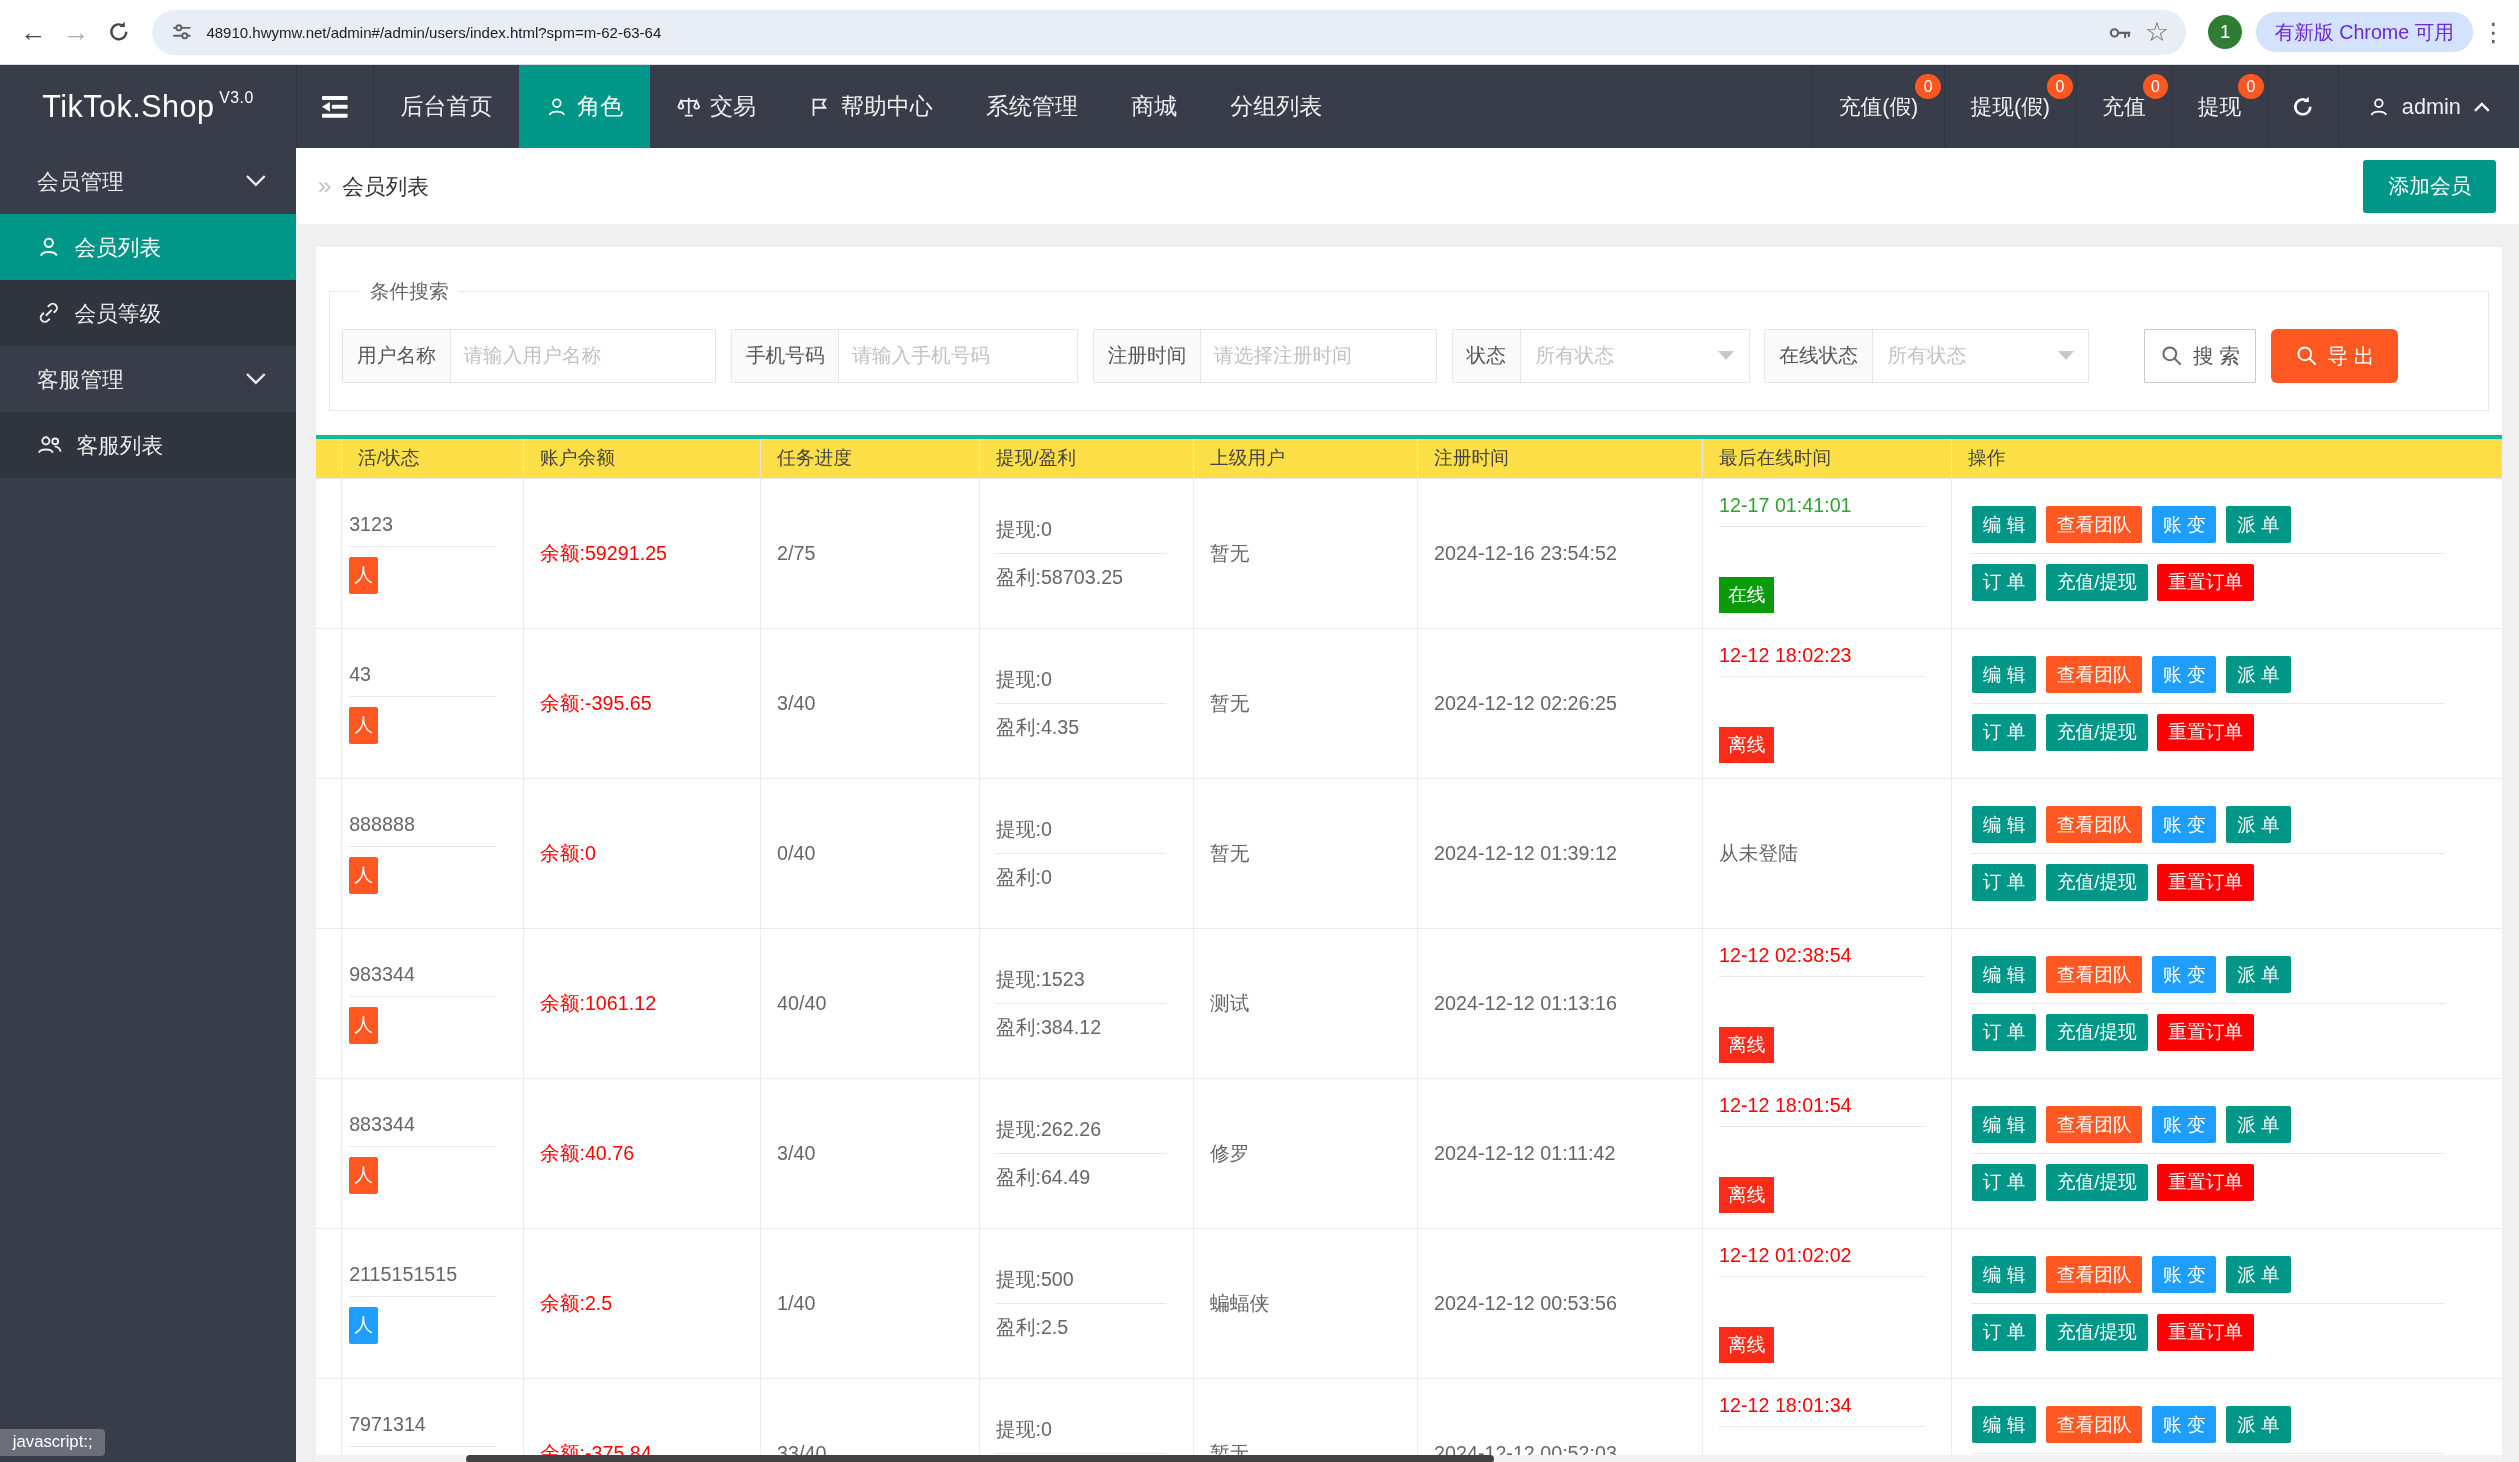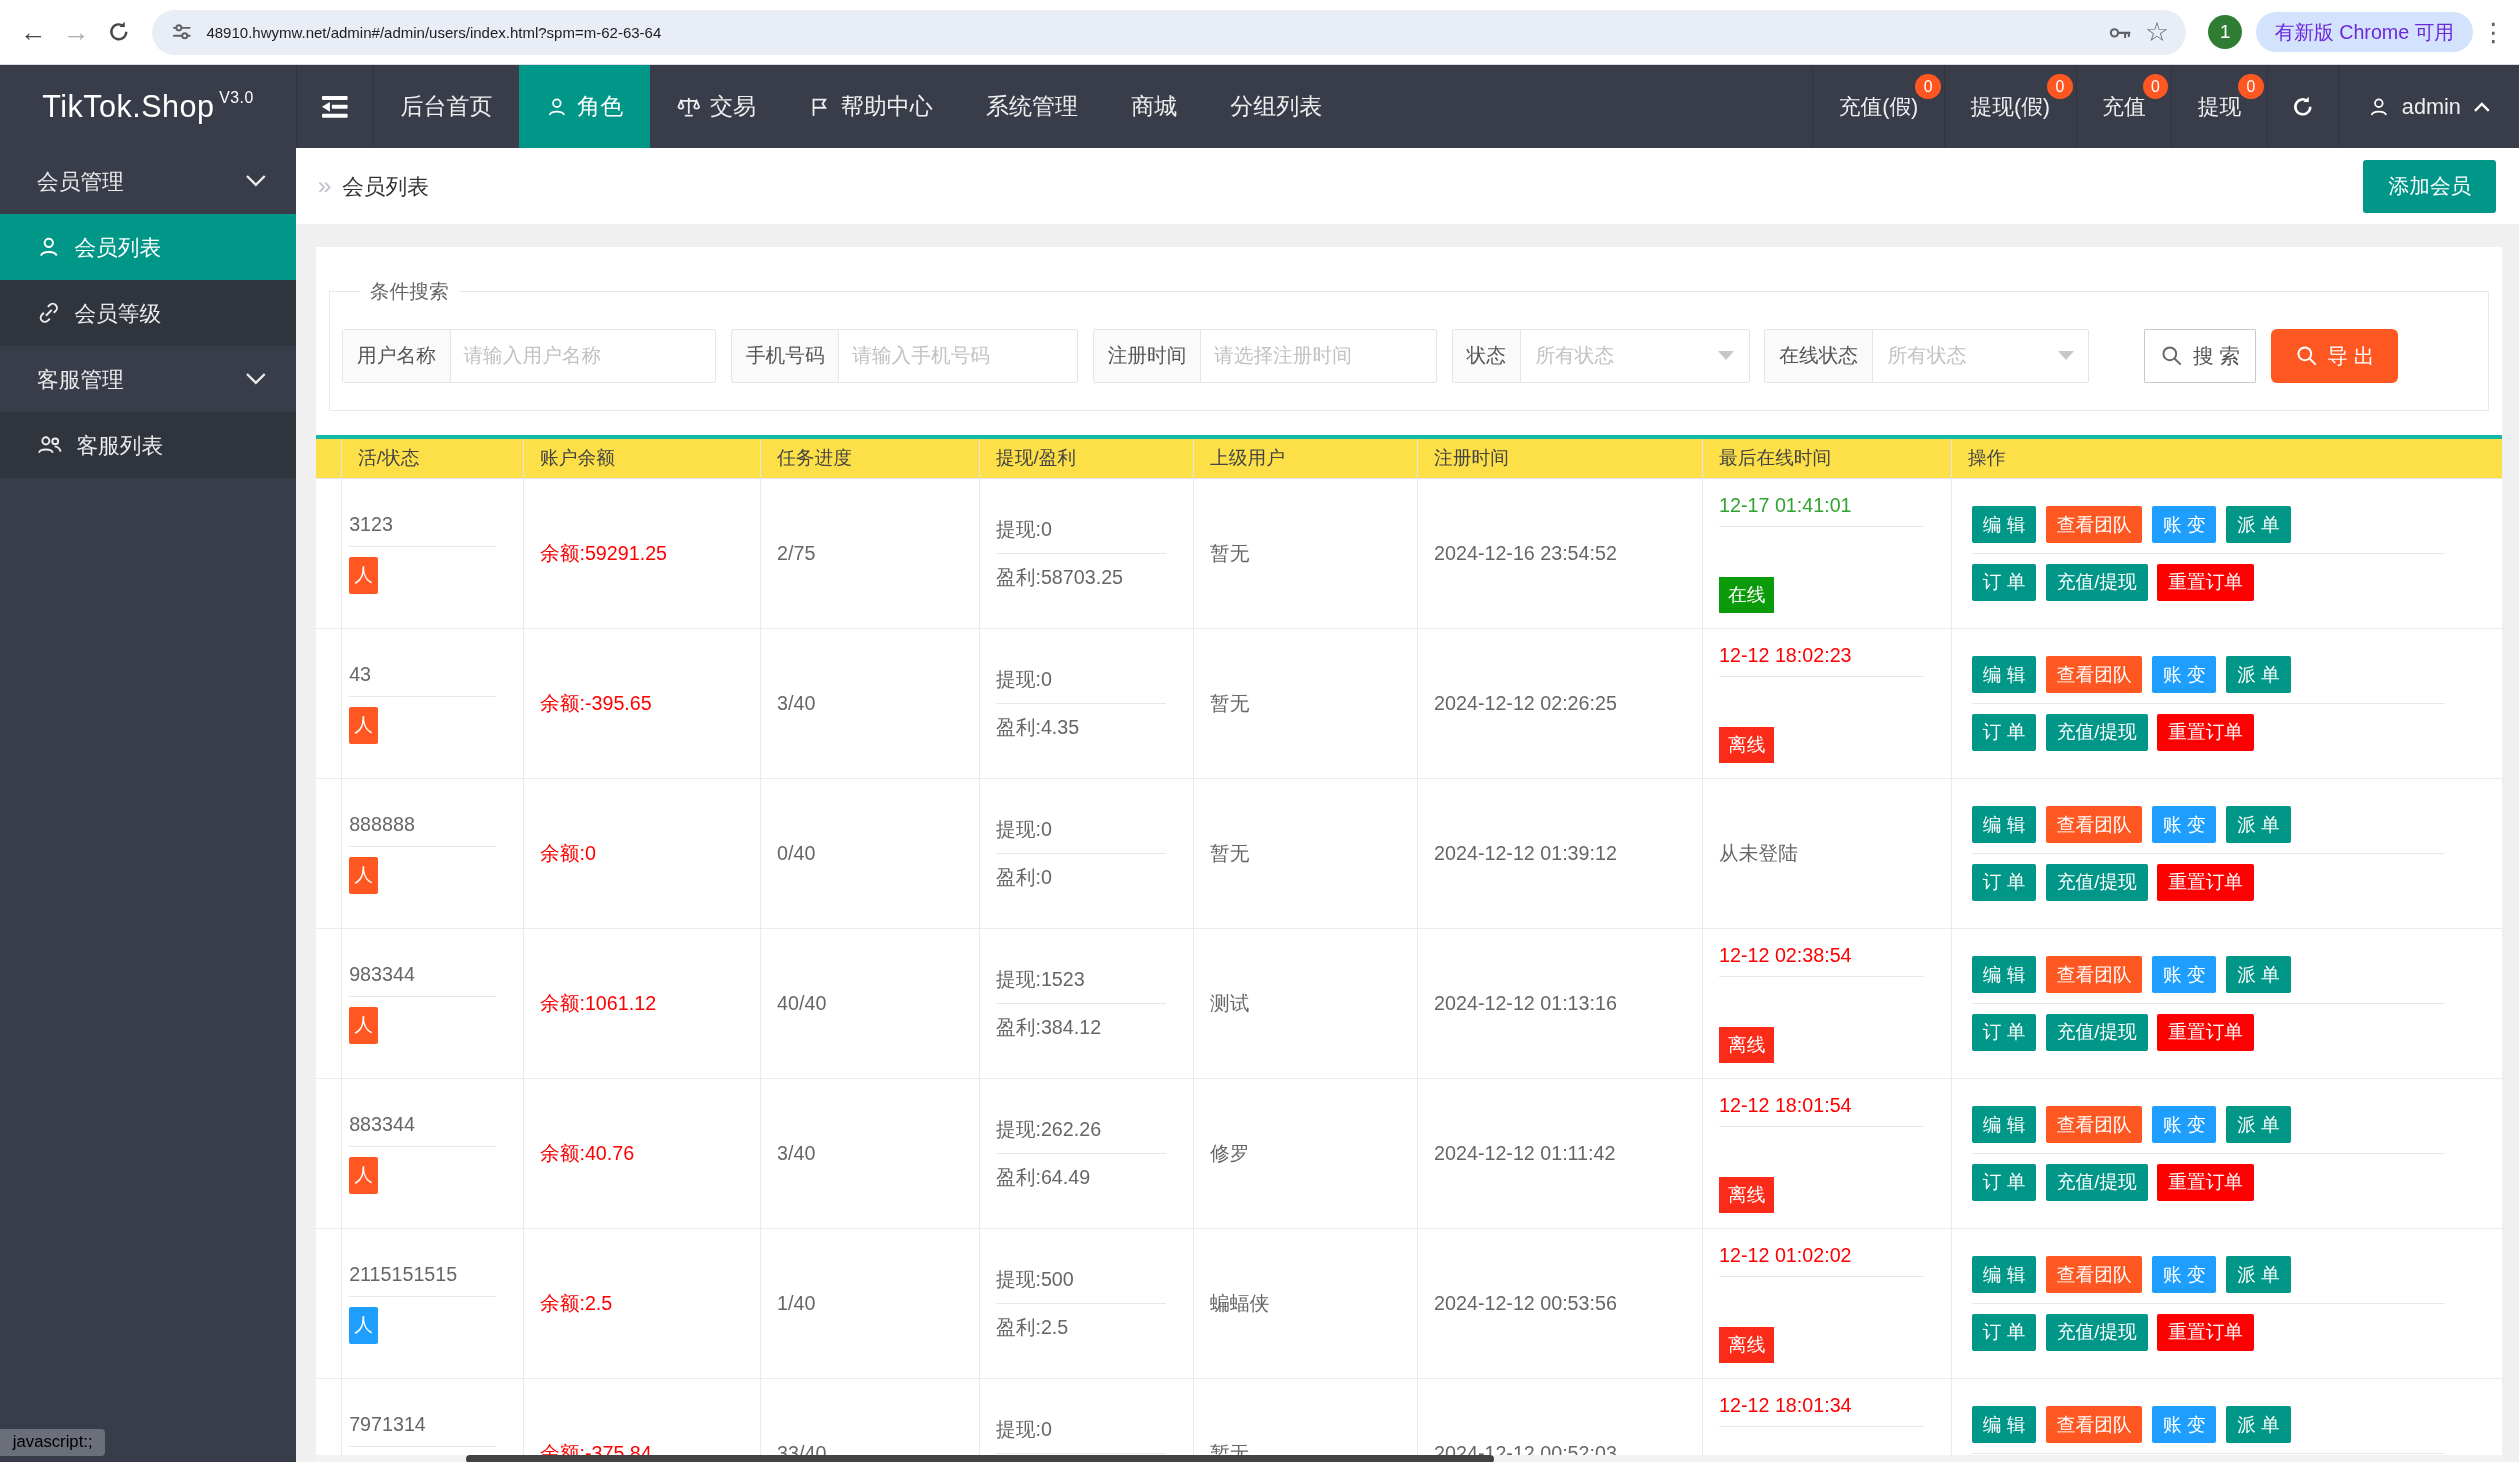--- a/index.html
+++ b/index.html
@@ -79,21 +79,21 @@
   .state { height:36px; padding:0 8.9px; border-radius:0; color:#fff; font-size:18.7px; display:inline-flex; align-items:center; width:max-content;margin-top:40px; }
   .state.online { background:#0A9A0A; } .state.offline { background:#FA2C19; }
   .btnline { display:flex; align-items:center; }
   .abtn { height:37px; padding:0 10.8px; border-radius:2px; border:0; color:#fff; font-size:18.7px; margin-right:9.9px; cursor:pointer; white-space:nowrap; }
   .abtn.teal { background:#009688; } .abtn.orange { background:#FF5722; }
   .abtn.blue { background:#1E9FFF; } .abtn.red { background:#FF0000; }
 
   
   .hscroll-track { position:absolute; left:315px; bottom:0; width:2187px; height:7.9px; background:#F2F2F2; }
   .hscroll-thumb { position:absolute; left:151px; top:0; width:1028px; height:7.9px; background:#424242; border-radius:3.9px; }
-  .bubble { position:absolute; left:0; bottom:6.9px; height:27.6px; background:#6A6F79; color:#000000; font-size:16.7px; display:flex; align-items:center; padding:0 12.8px; border-radius:0 3.9px 3.9px 0;text-align:center; }
+  .bubble { position:absolute; left:0; bottom:6.9px; height:27.6px; background:#6A6F79; color:#ffffff; font-size:16.7px; display:flex; align-items:center; padding:0 12.8px; border-radius:0 3.9px 3.9px 0;text-align:center; }
 </style>
 </head>
 <body>
 
 <div class="screen">
 
   <div class="browser">
     <div class="bico">←</div>
     <div class="bico fwd">→</div>
     <div class="bico">

